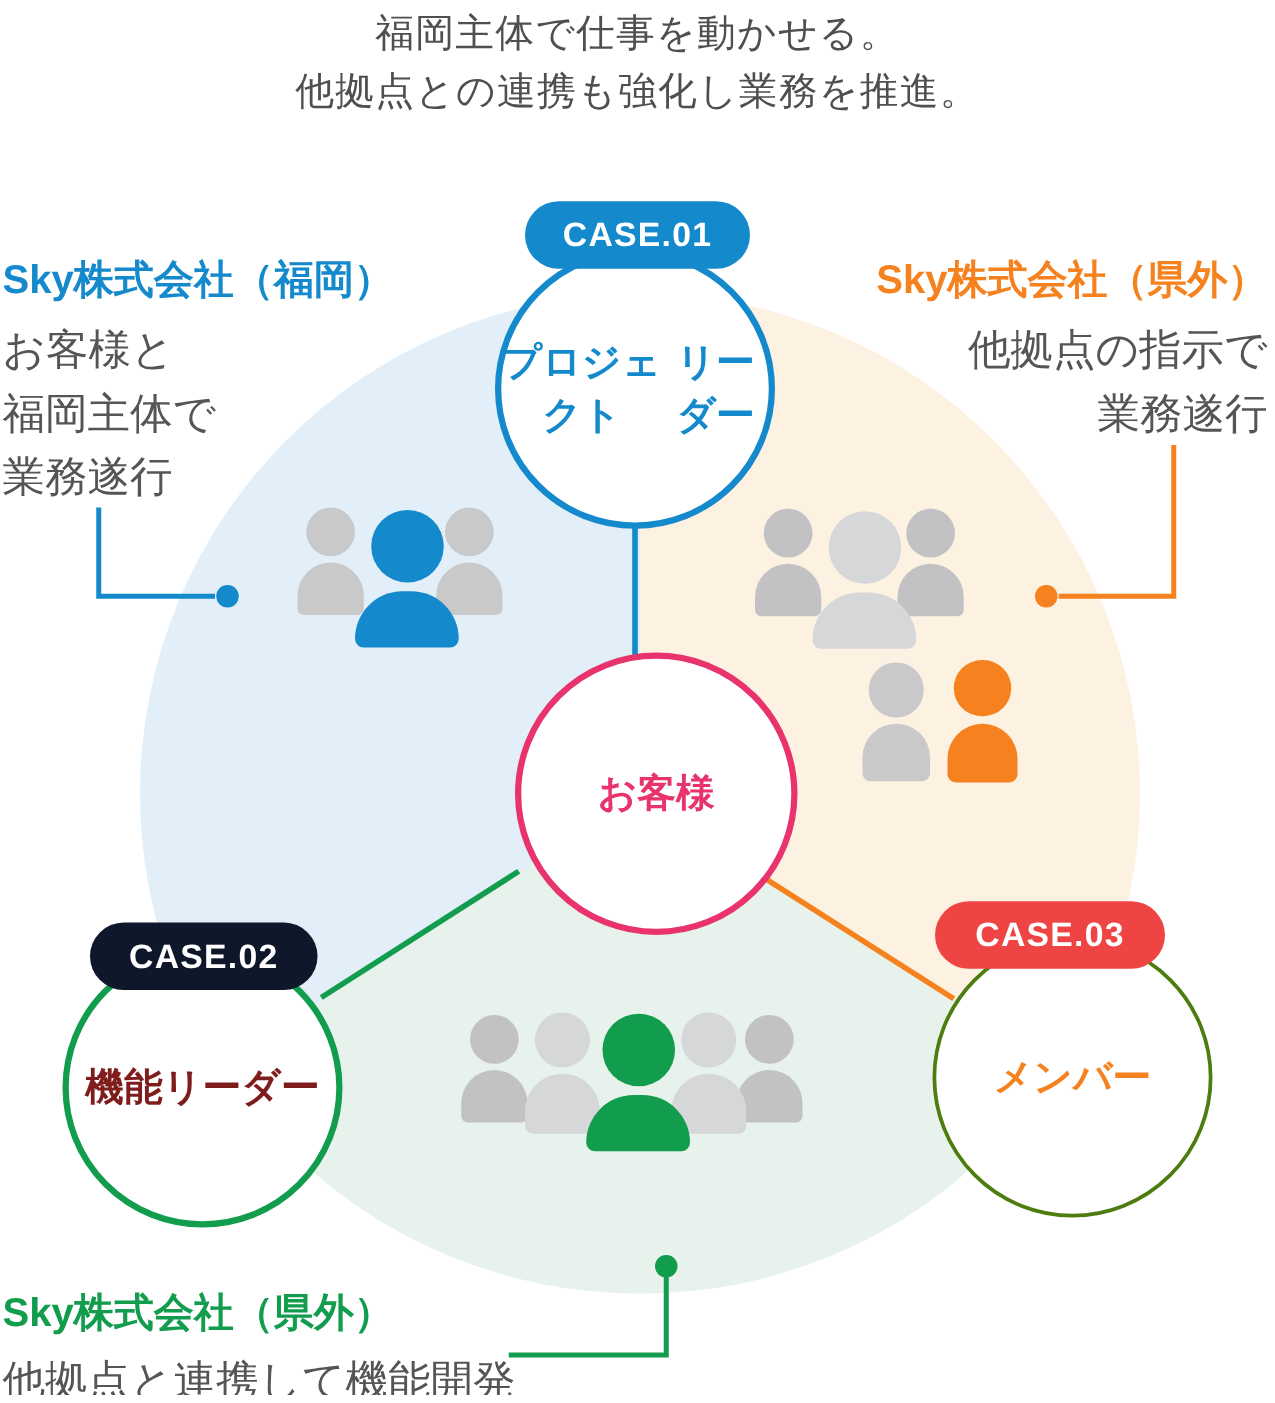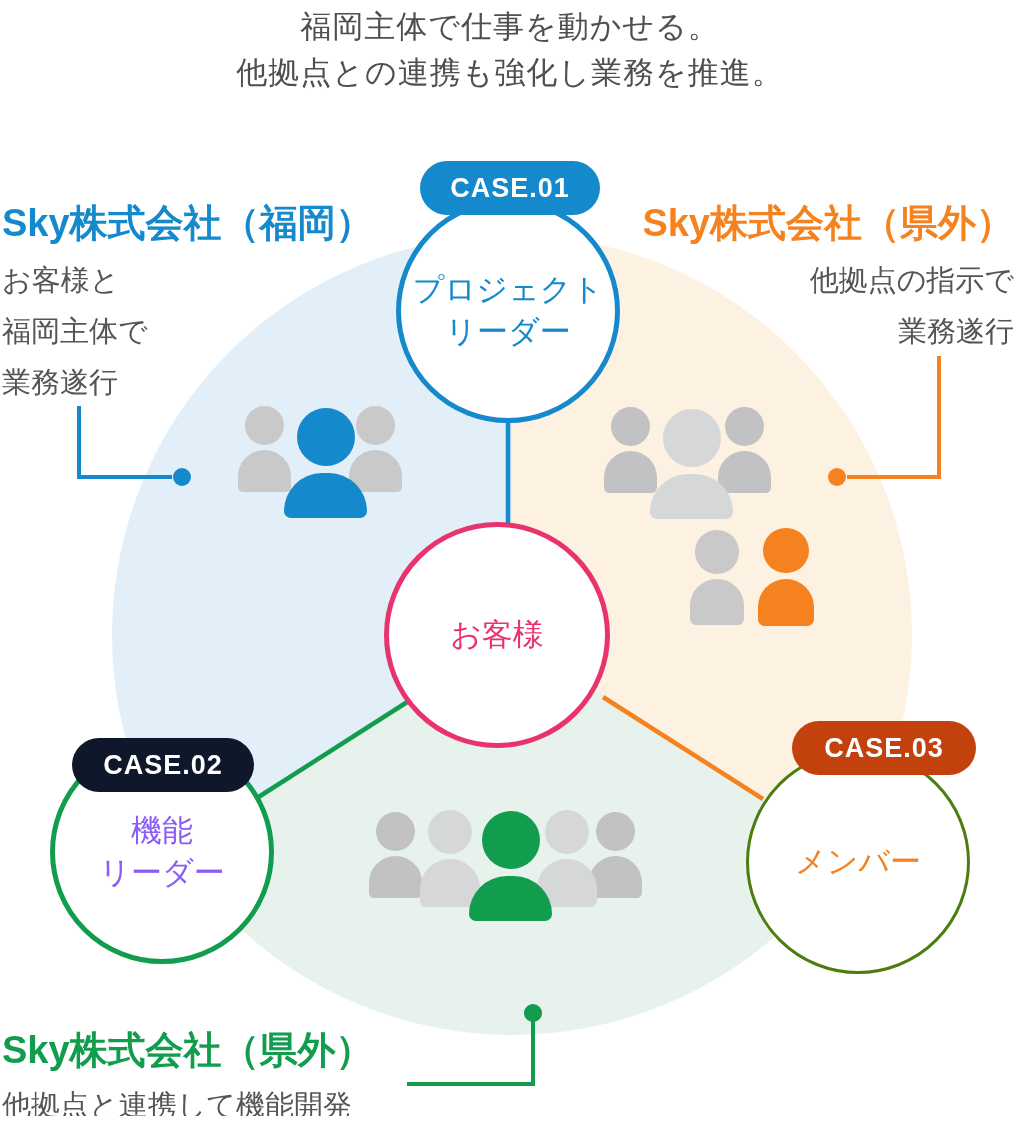--- a/index.html
+++ b/index.html
@@ -16,37 +16,37 @@
           #fdf1e2 0deg 123deg,
           #e7f2ec 123deg 237deg,
           #e2eff8 237deg 360deg);
         z-index:1;}
 
   
   .wires{position:absolute;left:0;top:0;width:1020px;height:1122px;z-index:2;}
 
   
   .node{position:absolute;border-radius:50%;background:#fff;box-sizing:border-box;
-        display:flex;flex-direction:column;align-items:center;justify-content:center;
-        text-align:center;font-weight:normal;font-size:31px;line-height:42px;z-index:3;}
+        display:flex;flex-direction:row;align-items:center;justify-content:center;
+        text-align:center;font-weight:bold;font-size:31px;line-height:42px;z-index:3;}
   .node-case01{left:396px;top:199px;width:224px;height:224px;border:5px solid #1489cc;color:#1489cc;}
-  .node-center{left:384px;top:522px;width:226px;height:226px;border:5px solid #e8336d;color:#e8336d;}
-  .node-case02{left:50px;top:740px;width:224px;height:224px;border:5px solid #129c4d;color:#8b5cf6;}
+  .node-center{left:412px;top:522px;width:226px;height:226px;border:5px solid #e8336d;color:#e8336d;}
+  .node-case02{left:50px;top:758px;width:224px;height:224px;border:5px solid #129c4d;color:#7f1d1d;}
   .node-case03{left:746px;top:750px;width:224px;height:224px;border:3px solid #4d7c0f;color:#f5821f;}
 
   .badge{position:absolute;height:54px;border-radius:27px;display:flex;align-items:center;justify-content:center;
          color:#ffffff;font-weight:bold;font-size:27px;letter-spacing:1px;z-index:4;text-align:right;}
   .badge-case01{left:420px;top:161px;width:180px;background:#1489cc;}
   .badge-case02{left:72px;top:738px;width:182px;background:#0f172a;}
-  .badge-case03{left:792px;top:721px;width:184px;background:#c2410c;}
+  .badge-case03{left:748px;top:721px;width:184px;background:#ef4444;}
 
   
   .anno{position:absolute;z-index:5;}
-  .anno-title{font-size:38px;font-weight:bold;line-height:40px;margin:0;}
-  .anno-line{font-size:29px;color:#555555;line-height:51px;}
+  .anno-title{font-size:32px;font-weight:bold;line-height:40px;margin:0;}
+  .anno-line{font-size:34px;color:#555555;line-height:51px;}
   .anno-fukuoka{left:2px;top:203px;text-align:left;}
   .anno-fukuoka .anno-title{color:#1489cc;margin-bottom:12px;}
   .anno-right{right:6px;top:203px;text-align:right;}
   .anno-right .anno-title{color:#f5821f;margin-bottom:12px;}
   .anno-bottom{left:2px;top:1030px;text-align:left;}
   .anno-bottom .anno-title{color:#129c4d;margin-bottom:10px;}
 
   
   .person{position:absolute;z-index:1;}
   .person .p-head{display:block;margin:0 auto;width:3.4em;height:3.4em;border-radius:50%;}

